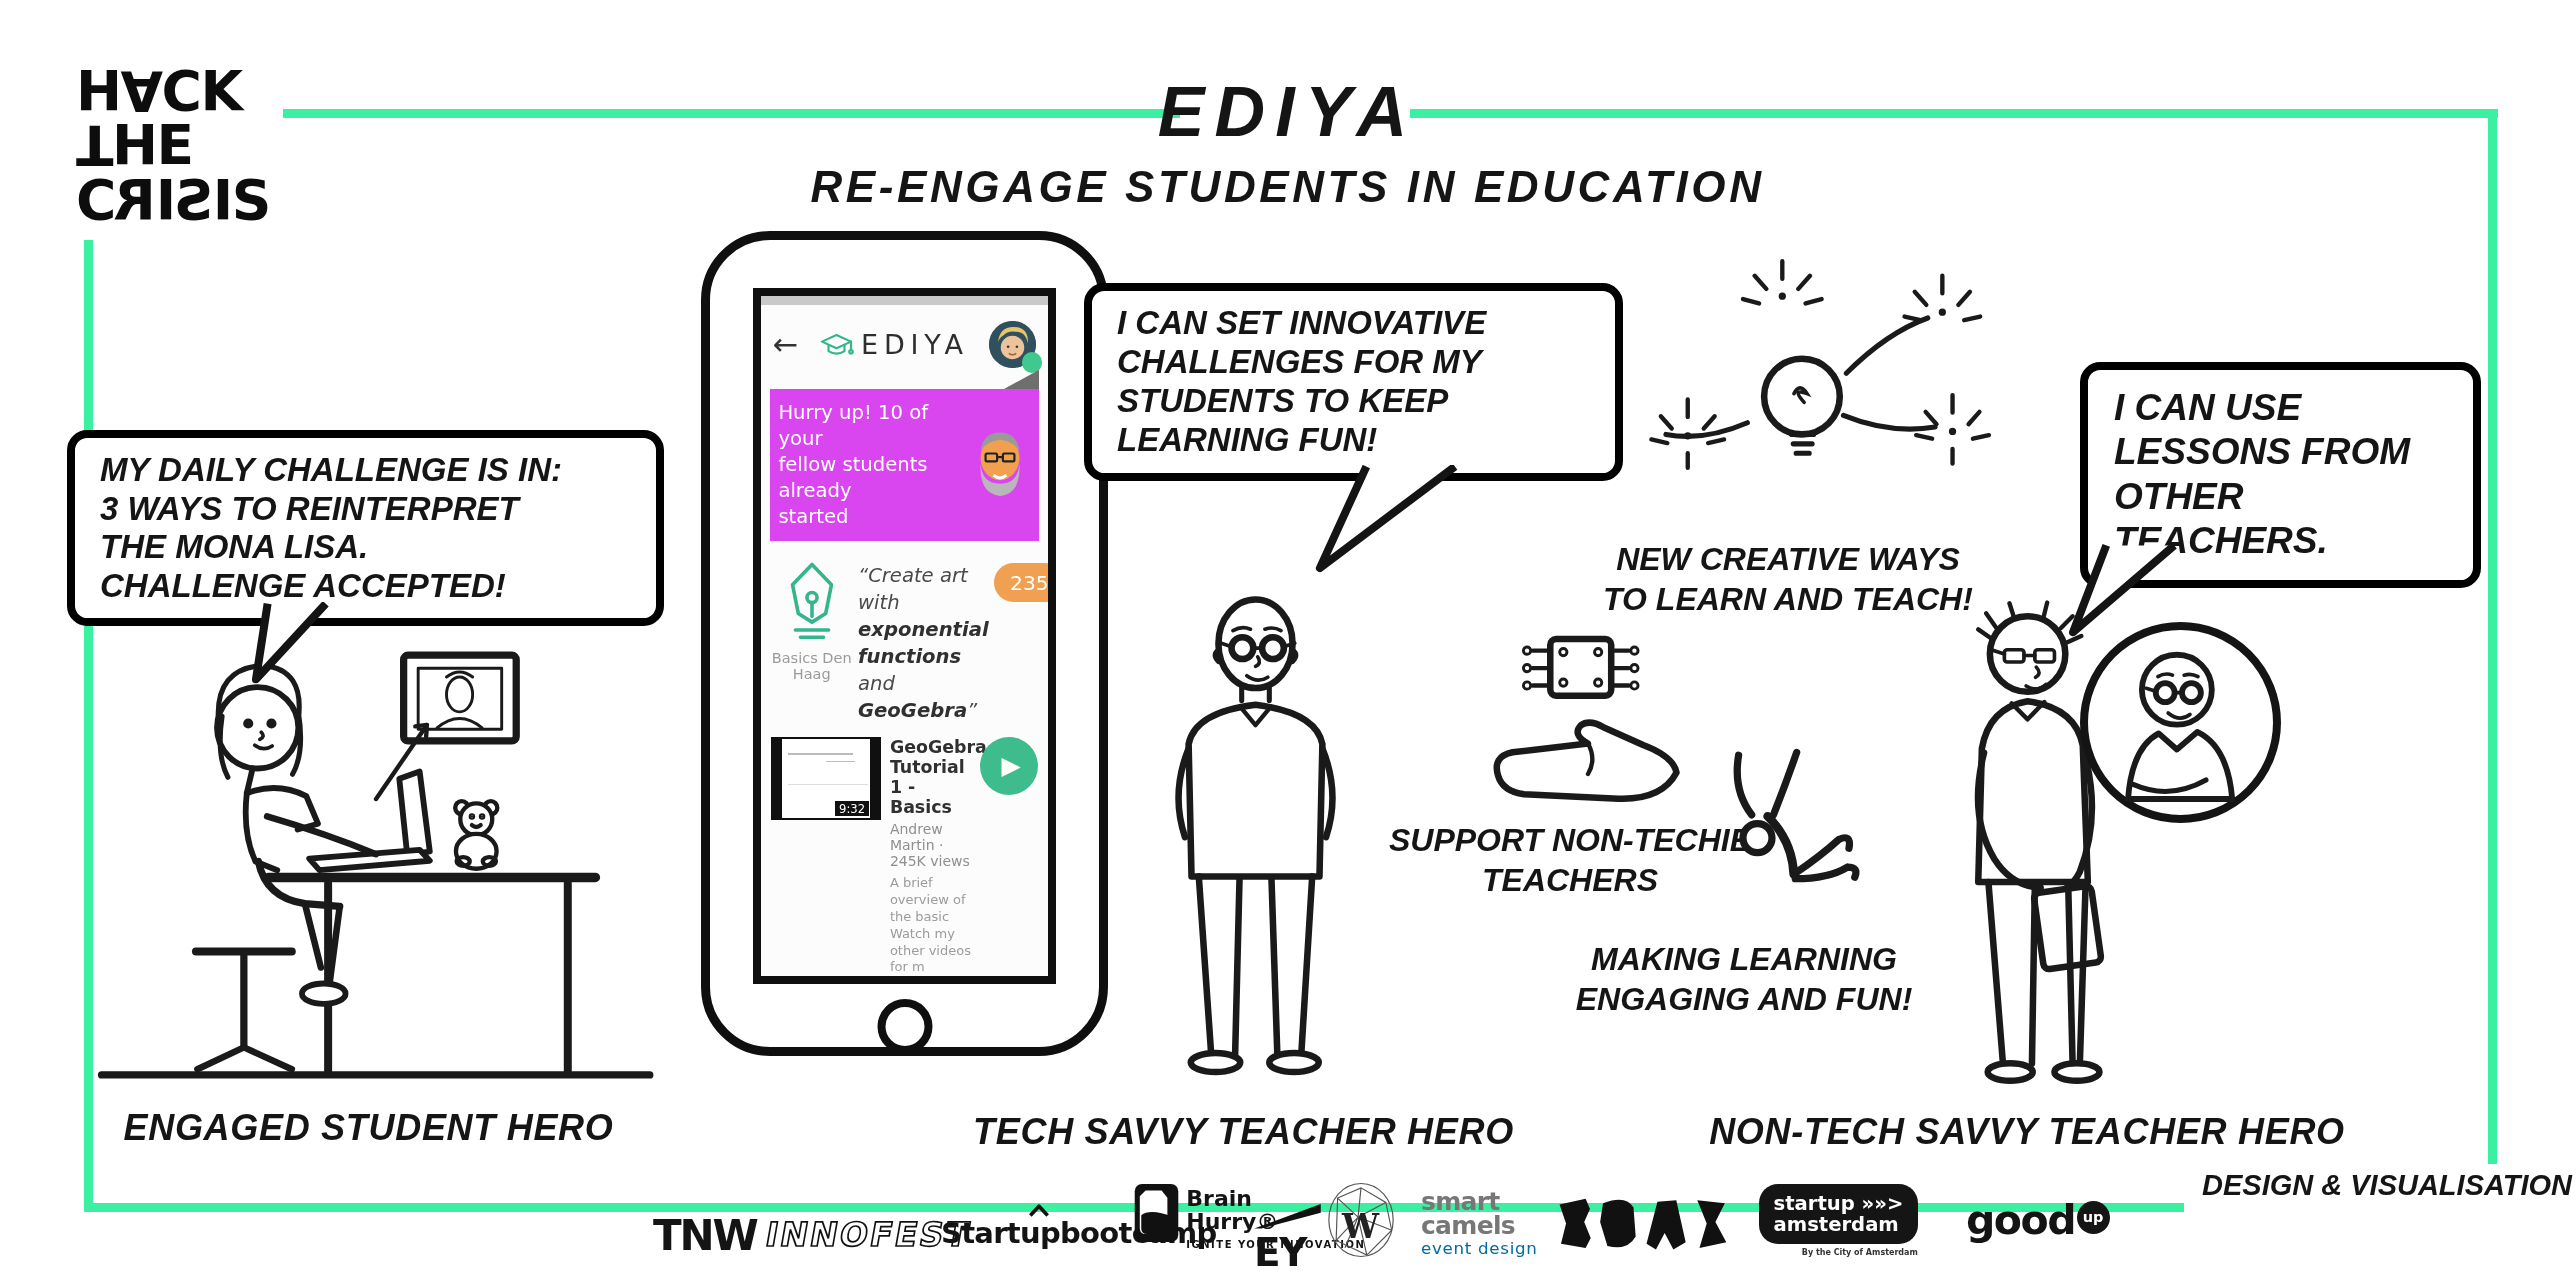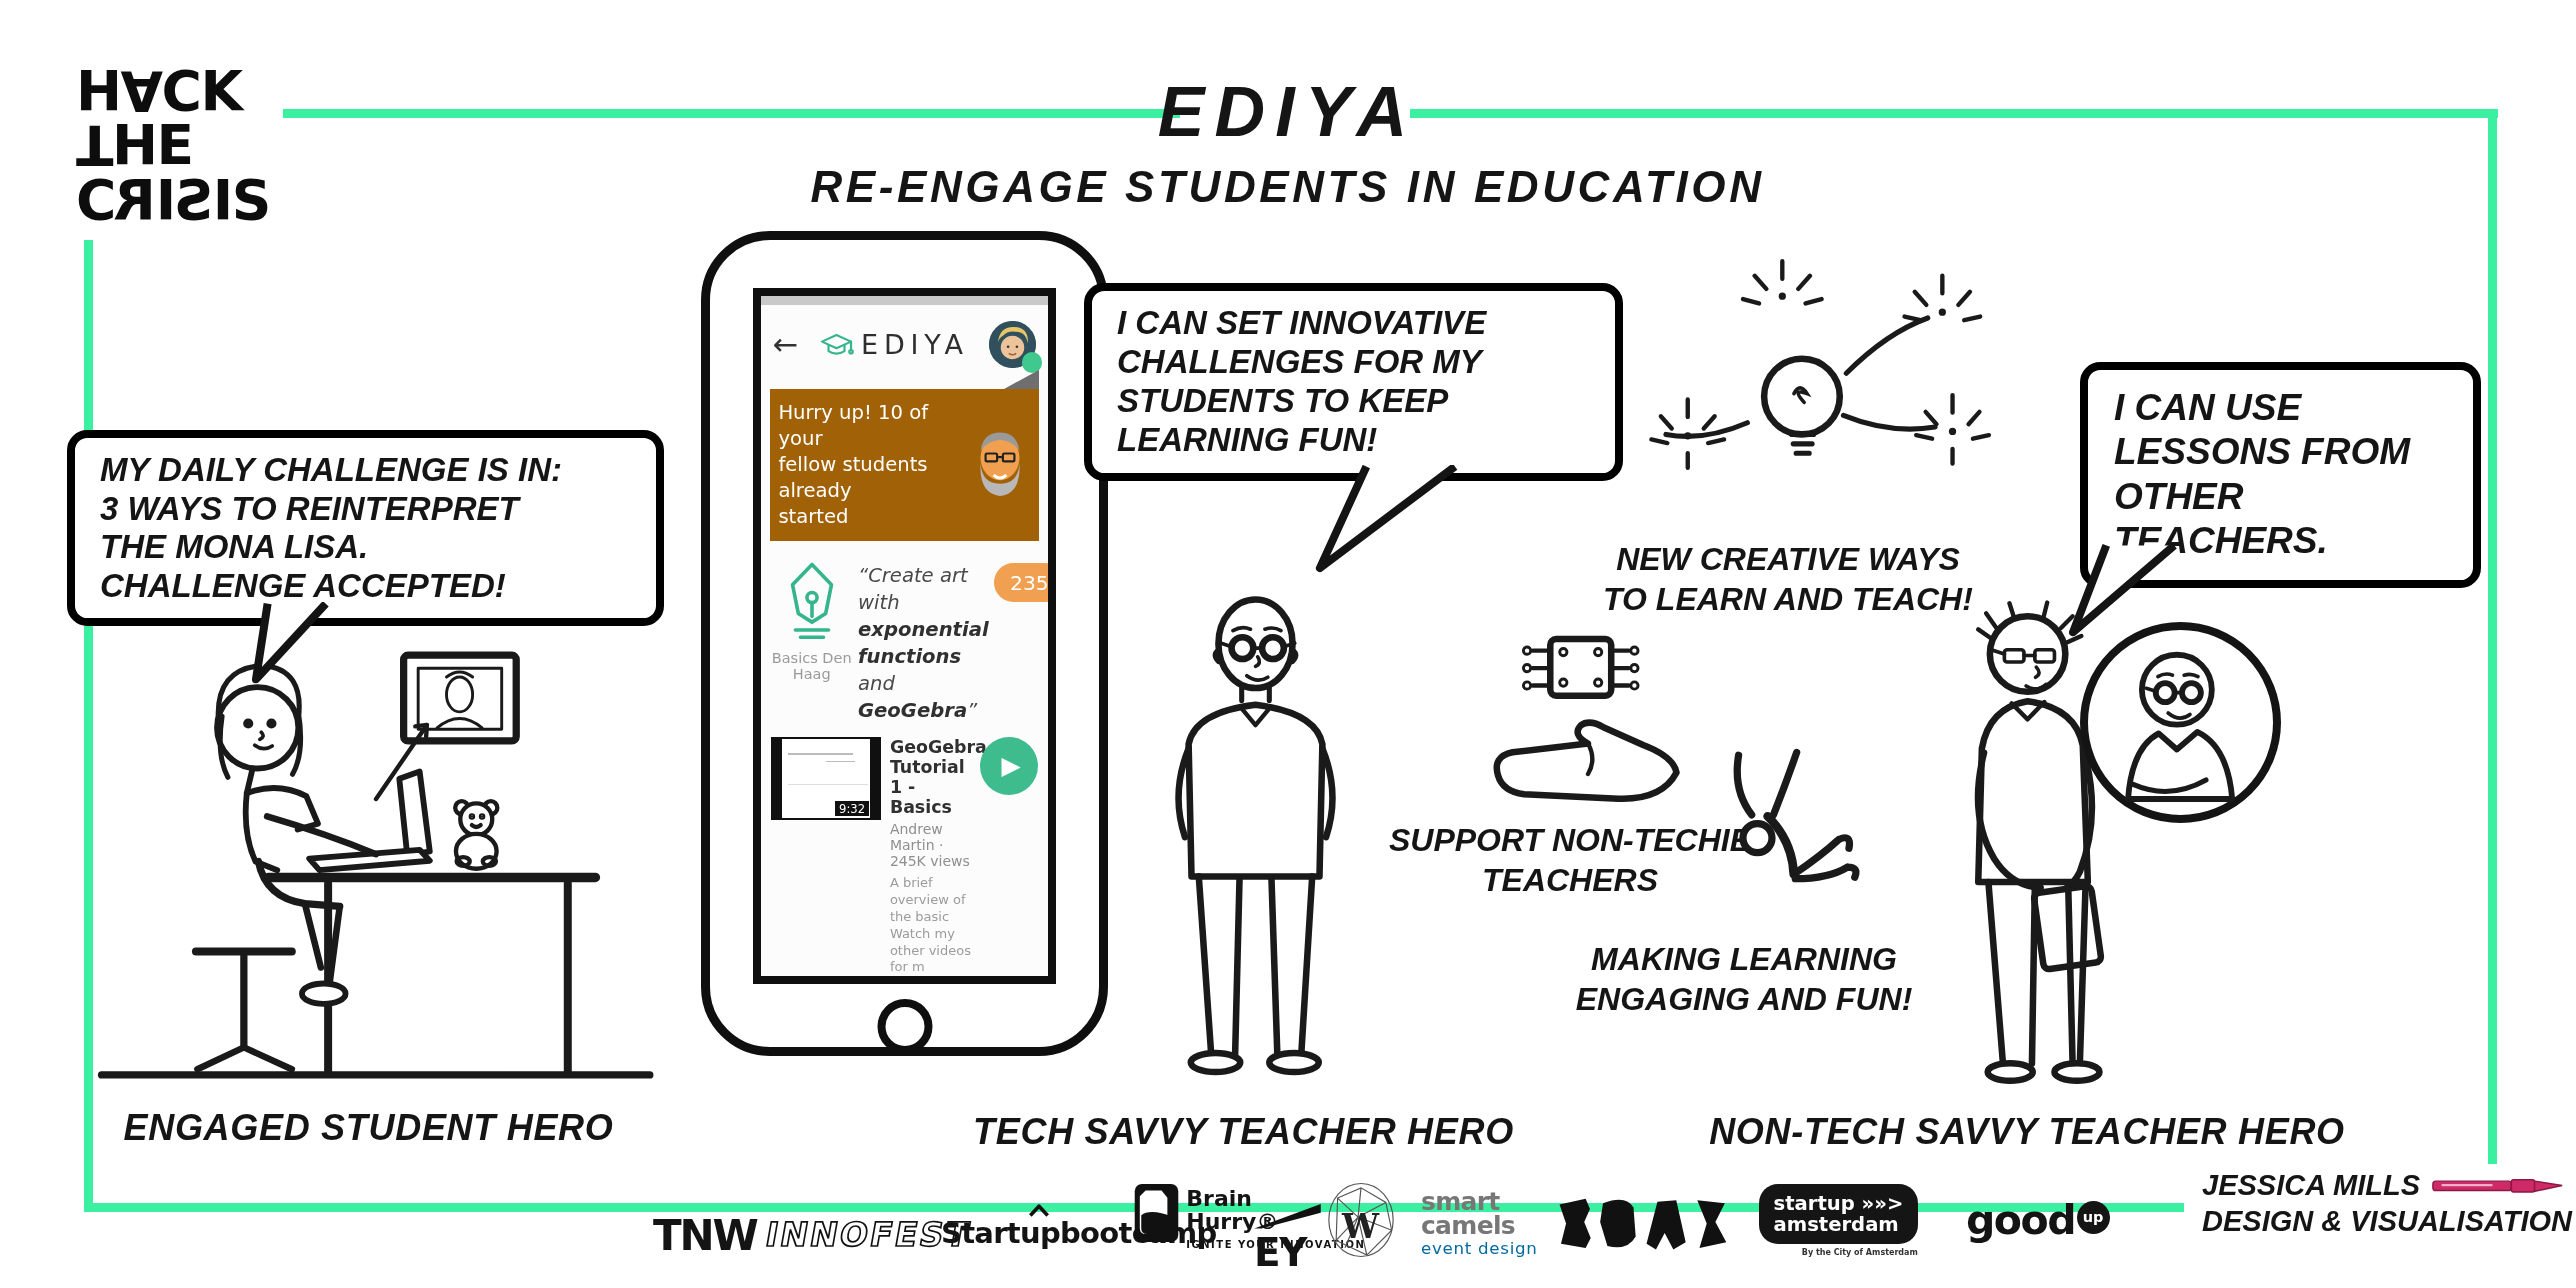--- a/index.html
+++ b/index.html
@@ -27,21 +27,21 @@
   .screen{position:absolute;left:43px;top:48px;width:303px;height:696px;border:8.7px solid #0f0f0f;
           background:#fcfcfc;box-sizing:border-box;overflow:hidden}
   .statusbar{height:9.4px;background:#c9c9c9}
   .app-header{display:flex;align-items:center;justify-content:space-between;padding:16px 11.6px 8.7px}
   .back{font-size:30.5px;color:#333;line-height:1}
   .brandrow{display:flex;align-items:center;gap:7.3px}
   .brandname{font-size:27px;letter-spacing:5.8px;color:#2e2e2e}
   .avatar{width:47px;height:47px;border-radius:50%;background:#30505e;position:relative;flex:0 0 auto}
   .avatar svg{border-radius:50%}
   .presence{position:absolute;right:-5.8px;bottom:-4.4px;width:20.3px;height:20.3px;border-radius:50%;background:#3fc98e}
-  .banner{position:relative;margin:11.6px 8.7px 0;background:#a16207;color:#fff;padding:11.6px 8.7px;display:flex;gap:4.4px;align-items:center}
+  .banner{position:relative;margin:11.6px 8.7px 0;background:#d946ef;color:#fff;padding:11.6px 8.7px;display:flex;gap:4.4px;align-items:center}
   .banner-text{font-size:19.6px;line-height:1.32;flex:1}
   .banner-tail{position:absolute;right:0px;top:-19px;width:38px;height:19.6px;background:#6f6f6f;
                clip-path:polygon(100% 0,6% 100%,100% 100%)}
   .challenge{display:flex;margin:19px 10.2px 0;gap:5.8px}
   .ch-left{width:81px;text-align:center;flex:0 0 auto}
   .school{font-size:14.5px;color:#9a9a9a;margin-top:5.8px}
   .quote{flex:1;font-size:19.6px;font-style:italic;color:#4a4a4a;line-height:1.38;padding-top:1.5px}
   .quote .qb{font-weight:bold;color:#303030}
   .points{width:70px;height:39px;background:#f0a050;border-radius:20.3px;color:#fff;font-size:20.3px;
           display:flex;align-items:center;justify-content:center;margin-top:2.9px;flex:0 0 auto}
@@ -424,24 +424,15 @@
   </div>
   <div class="sa-tag">By the City of Amsterdam</div>
 </div>
 
 <div class="logo goodup" style="left:1966px;top:1196px">
   <span>good</span>
   <span class="goodup-sup">up</span>
 </div>
 
 <div class="credit comic">
-  <div style="display:flex;align-items:center;gap:10.2px">
-    <span>JESSICA MILLS</span>
-    <svg width="138" height="25" viewBox="0 0 190 34">
-      <rect x="4" y="11" width="108" height="13" rx="4" fill="#cf2a68" stroke="#8c1843" stroke-width="2"></rect>
-      <rect x="112" y="9" width="32" height="17" rx="3" fill="#cf2a68" stroke="#8c1843" stroke-width="2"></rect>
-      <polygon points="144,11 182,17 144,25" fill="#cf2a68" stroke="#8c1843" stroke-width="2"></polygon>
-      <rect x="16" y="15" width="70" height="3" fill="#fff" opacity="0.65"></rect>
-    </svg>
-  </div>
   <div>DESIGN &amp; VISUALISATION</div>
 </div>
 
 
 </body></html>

